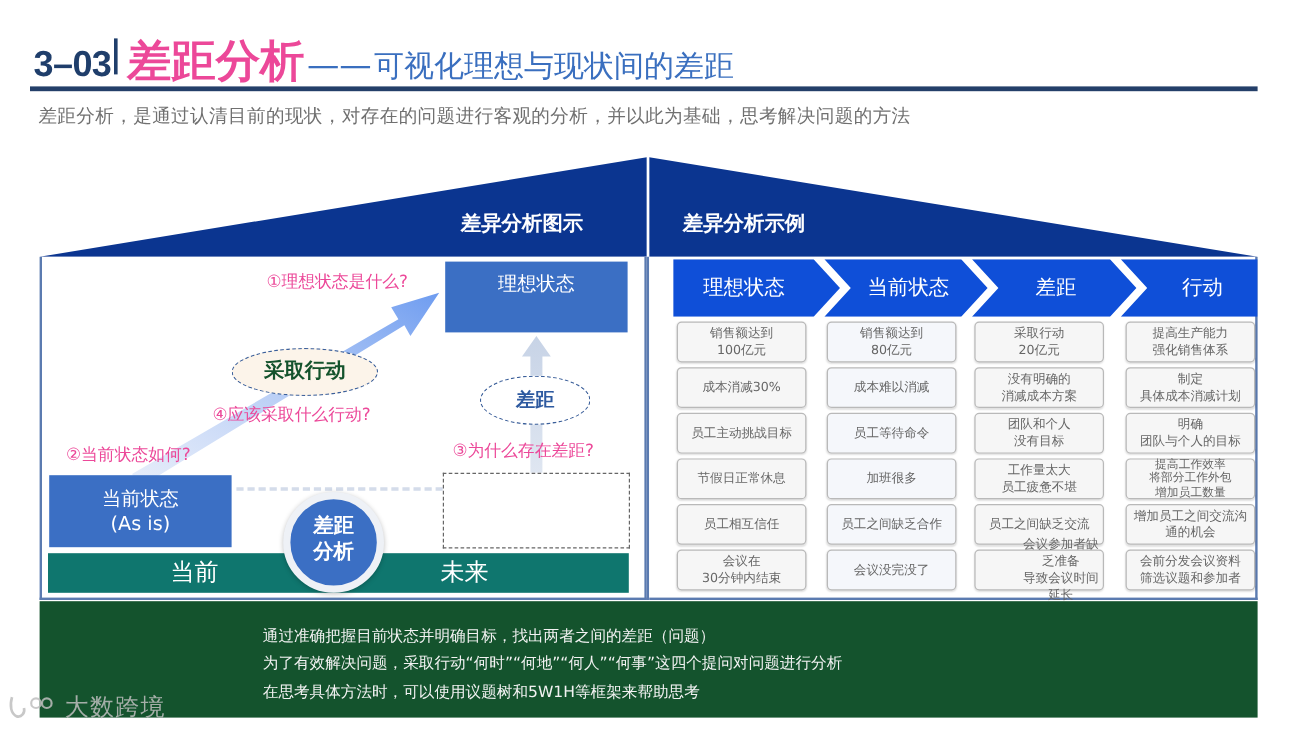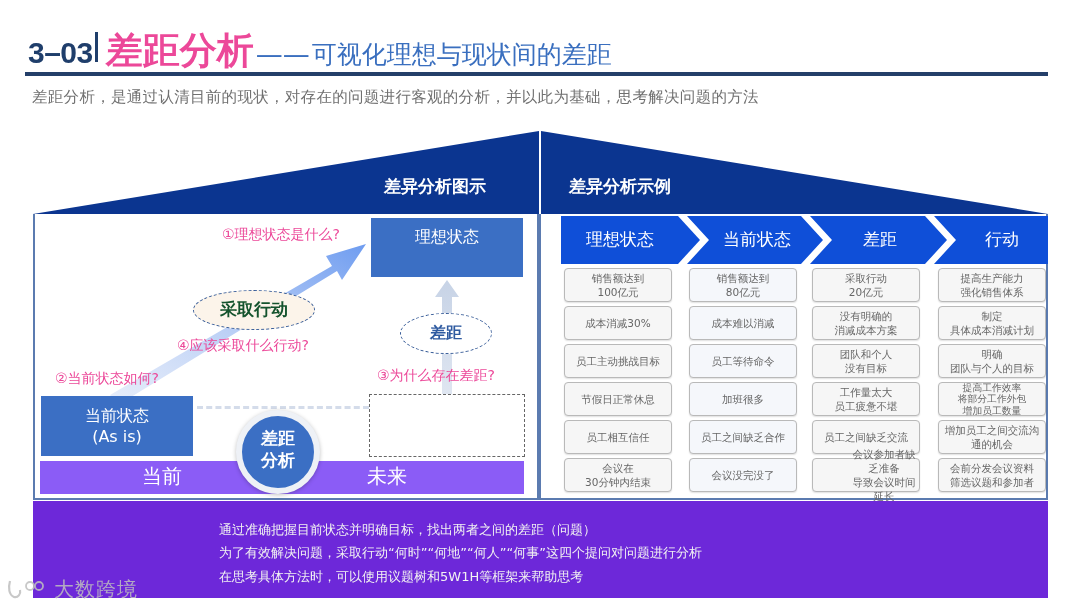--- a/index.html
+++ b/index.html
@@ -19,33 +19,33 @@
   .roof-title { position: absolute; font-size: 17px; font-weight: bold; color: #ffffff; white-space: nowrap; }
 
   .panel-left { position: absolute; left: 33px; top: 214px; width: 506px; height: 286px; border: 2px solid #5b7bb0; border-top: none; background: #fff; }
   .panel-right { position: absolute; left: 541px; top: 214px; width: 507px; height: 286px; border: 2px solid #5b7bb0; border-top: none; border-left: none; background: #fff; }
 
   .q { position: absolute; font-size: 14px; color: #ec4899; white-space: nowrap; }
   .box-ideal { position: absolute; left: 371px; top: 218px; width: 152px; height: 59px; background: #3b6fc4; color: #fff; text-align: center; font-size: 16px; line-height: 21px; padding-top: 8px; }
   .box-current { position: absolute; left: 41px; top: 396px; width: 152px; height: 60px; background: #3b6fc4; color: #fff; text-align: center; font-size: 16px; line-height: 21px; padding-top: 9px; }
   .box-future { position: absolute; left: 369px; top: 394px; width: 156px; height: 63px; border: 1.5px dashed #666; background: #fff; }
   .dash-line { position: absolute; left: 197px; top: 406px; width: 172px; height: 0; border-top: 3px dashed #d4dcea; }
-  .timeline { position: absolute; left: 40px; top: 461px; width: 484px; height: 33px; background: #8b5cf6; }
+  .timeline { position: absolute; left: 40px; top: 461px; width: 484px; height: 33px; background: #0f766e; }
   .timeline span { position: absolute; top: 2px; font-size: 20px; color: #fff; }
   .circle { position: absolute; left: 236px; top: 410px; width: 84px; height: 84px; border-radius: 50%; background: #3b6fc4; border: 6px solid #eef1f6; box-shadow: 0 1px 4px rgba(0,0,0,0.25); color: #fff; text-align: center; font-size: 17px; font-weight: bold; line-height: 22px; padding-top: 11px; }
   .oval { position: absolute; border: 1.5px dashed #3b5f9a; border-radius: 50%; text-align: center; font-weight: bold; color: #14532d; font-size: 17px; }
   .oval-action { left: 193px; top: 290px; width: 122px; height: 40px; background: #fcf4ea; line-height: 37px; }
   .oval-gap { left: 400px; top: 313px; width: 92px; height: 41px; background: #fff; line-height: 38px; color: #2e5aa0; font-size: 16px; }
 
   .steps { position: absolute; left: 561px; top: 216px; width: 487px; height: 48px; }
   .card { position: absolute; width: 108px; height: 34px; border: 1px solid #b9b9b9; border-radius: 4px; background: #f6f6f6; box-shadow: 0 1px 1.5px rgba(0,0,0,0.12); display: flex; align-items: center; justify-content: center; text-align: center; font-size: 10.5px; line-height: 14px; color: #666; }
   .card.col1 { background: #f5f7fb; }
   .card.small { font-size: 9.8px; line-height: 11.5px; }
 
-  .footer-box { position: absolute; left: 33px; top: 501px; width: 1015px; height: 97px; background: #6d28d9; }
+  .footer-box { position: absolute; left: 33px; top: 501px; width: 1015px; height: 97px; background: #14532d; }
   .footer-box p { position: absolute; left: 186px; font-size: 13px; color: #f2f2f2; white-space: nowrap; }
   .watermark { position: absolute; left: 6px; top: 575px; height: 28px; display: flex; align-items: center; color: rgba(190,190,190,0.85); font-size: 20px; letter-spacing: 1px; }
   .watermark svg { margin-right: 8px; }
 </style>
 </head>
 <body>
 
 <div class="title">
   <span class="num">3–03</span>
   <span class="bar"></span>

